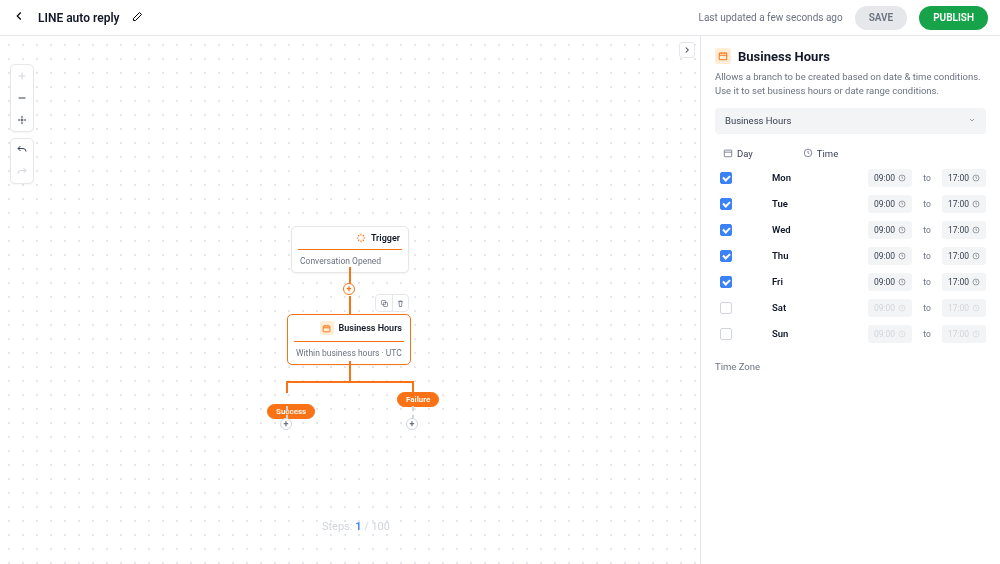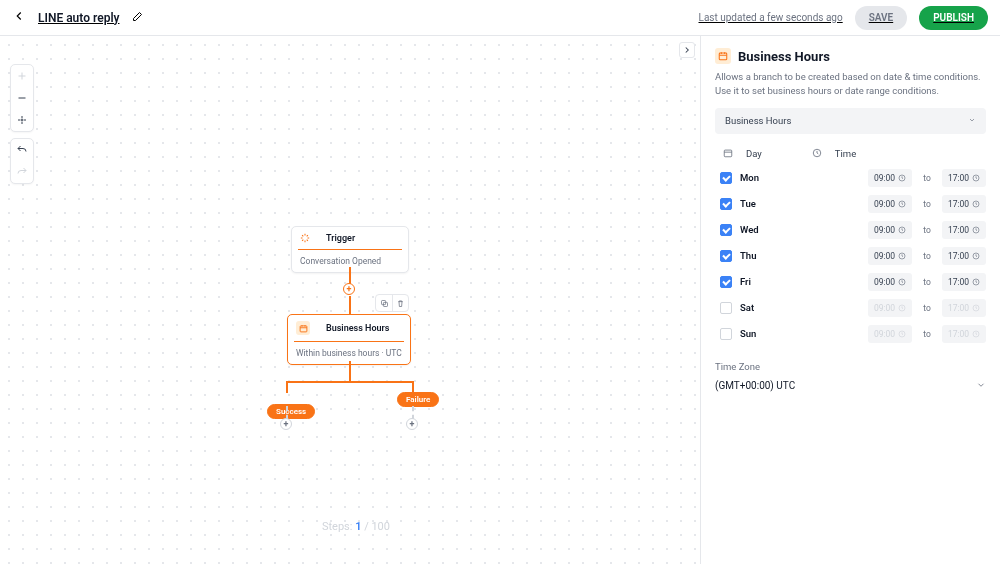--- a/index.html
+++ b/index.html
@@ -11,21 +11,21 @@
     --gray-300:#D1D5DB;
     --gray-500:#6B7280;
     --gray-700:#374151;
     --gray-900:#111827;
     --green:#16A34A;
     --blue:#3B82F6;
   }
   *{box-sizing:border-box;font-family:-apple-system,BlinkMacSystemFont,"Segoe UI",Roboto,sans-serif;}
   html,body{margin:0;padding:0;width:1000px;height:564px;overflow:hidden;background:#fff;}
   
-  .topbar{height:36px;border-bottom:1px solid var(--gray-200);display:flex;align-items:center;padding:0 12px;gap:12px;text-decoration:underline;}
+  .topbar{height:36px;border-bottom:1px solid var(--gray-200);display:flex;align-items:center;padding:0 12px;gap:12px;}
   .back-svg{width:14px;height:14px;}
   .topbar-title{font-size:12px;font-weight:600;color:var(--gray-900);}
   .edit-svg{width:12px;height:12px;}
   .topbar-spacer{flex:1;}
   .last-updated{font-size:10px;color:var(--gray-500);}
   .btn{height:24px;border-radius:12px;padding:0 14px;font-size:10px;font-weight:600;border:none;cursor:pointer;}
   .btn-save{background:var(--gray-200);color:var(--gray-500);}
   .btn-publish{background:var(--green);color:#fff;}
   
   .main{display:flex;height:528px;}
@@ -37,21 +37,21 @@
   .tool-group{background:#fff;border:1px solid var(--gray-200);border-radius:5px;display:flex;flex-direction:column;box-shadow:0 1px 2px rgba(0,0,0,0.04);}
   .tool-btn{width:22px;height:22px;display:flex;align-items:center;justify-content:center;cursor:pointer;color:var(--gray-700);}
   .tool-btn.disabled{color:var(--gray-300);}
   .tool-btn svg{width:12px;height:12px;}
   .tool-btn + .tool-btn{}
   
   .collapse-chev{position:absolute;right:5px;top:6px;width:16px;height:16px;background:#fff;border:1px solid var(--gray-200);border-radius:3px;display:flex;align-items:center;justify-content:center;cursor:pointer;}
   .collapse-chev svg{width:10px;height:10px;color:var(--gray-700);}
   
   .node{position:absolute;background:#fff;border:1px solid var(--gray-200);border-radius:5px;width:118px;box-shadow:0 1px 2px rgba(0,0,0,0.05);}
-  .node-header{display:flex;align-items:center;gap:16px;padding:6px 8px;}
+  .node-header{display:flex;align-items:center;gap:5px;padding:6px 8px;justify-content:flex-end;}
   .node-header svg{width:10px;height:10px;}
   .node-title{font-size:9px;font-weight:600;color:var(--gray-900);}
   .node-divider{height:1px;background:var(--gray-200);margin:0 6px;}
   .node-body{padding:6px 8px;font-size:8.5px;color:var(--gray-500);}
   .trigger{left:291px;top:190px;}
   .trigger .node-divider{background:var(--orange);}
   .business{left:287px;top:278px;width:124px;border-color:var(--orange);}
   .business .node-header svg{color:var(--orange);}
   .business .node-divider{background:var(--orange);}
   .business-icon-bg{width:14px;height:14px;border-radius:3px;background:#FFEDD5;display:flex;align-items:center;justify-content:center;}
@@ -77,27 +77,27 @@
   .panel-head{display:flex;align-items:center;gap:7px;margin-bottom:6px;}
   .panel-head-icon{width:16px;height:16px;border-radius:3px;background:#FFEDD5;display:flex;align-items:center;justify-content:center;}
   .panel-head-icon svg{width:10px;height:10px;color:var(--orange);}
   .panel-title{font-size:13px;font-weight:700;color:var(--gray-900);}
   .panel-desc{font-size:9.5px;color:var(--gray-500);line-height:1.45;margin-bottom:10px;}
   .sel-row{display:flex;gap:8px;margin-bottom:14px;}
   .sel{flex:1;background:var(--gray-100);border-radius:4px;height:26px;display:flex;align-items:center;padding:0 10px;font-size:9.5px;color:var(--gray-700);cursor:pointer;position:relative;}
   .sel .caret{margin-left:auto;}
   .sel .caret svg{width:8px;height:8px;color:var(--gray-500);}
   .col-head-row{display:flex;gap:50px;padding:0 0 6px 8px;}
-  .col-head{display:flex;align-items:center;gap:13px;font-size:9.5px;color:var(--gray-700);}
+  .col-head{display:flex;align-items:center;gap:4px;font-size:9.5px;color:var(--gray-700);}
   .col-head svg{width:10px;height:10px;color:var(--gray-500);}
   .day-row{display:flex;align-items:center;padding:4px 0;gap:8px;}
   .chk{width:12px;height:12px;border-radius:2px;border:1.5px solid var(--gray-300);display:flex;align-items:center;justify-content:center;cursor:pointer;flex-shrink:0;margin-left:5px;}
   .chk.checked{background:var(--blue);border-color:var(--blue);}
   .chk.checked::after{content:"";width:3px;height:5px;border:solid #fff;border-width:0 2px 2px 0;transform:rotate(45deg);margin-top:-1px;}
-  .day-label{font-size:9.5px;font-weight:600;color:var(--gray-900);width:28px;}
+  .day-label{font-size:9.5px;font-weight:600;color:var(--gray-900);width:28px;margin-left:32px;}
   .day-spacer{flex:1;}
   .time-box{width:44px;height:18px;background:var(--gray-100);border-radius:3px;display:flex;align-items:center;justify-content:center;gap:3px;font-size:8.5px;color:var(--gray-700);position:relative;}
   .time-box.disabled{color:var(--gray-300);}
   .time-box svg{width:8px;height:8px;color:var(--gray-500);}
   .time-box.disabled svg{color:var(--gray-300);}
   .to{font-size:8.5px;color:var(--gray-500);width:14px;text-align:center;}
   .tz-label{font-size:9.5px;color:var(--gray-500);margin-top:14px;margin-bottom:8px;}
   .tz-sel{display:flex;align-items:center;font-size:10px;color:var(--gray-900);cursor:pointer;}
   .tz-sel .caret{margin-left:auto;}
   .tz-sel .caret svg{width:10px;height:10px;color:var(--gray-500);}
@@ -404,20 +404,14 @@
             <span>17:00</span>
             <svg viewBox="0 0 24 24" fill="none" stroke="currentColor" stroke-width="2">
               <circle cx="12" cy="12" r="9"></circle>
               <path d="M12 7v5l3 2"></path>
             </svg>
           </div>
         </div>
       </div>
 
     <div class="tz-label">Time Zone</div>
-    <div class="tz-sel">
-      <span>(GMT+00:00) UTC</span>
-      <span class="caret"><svg viewBox="0 0 24 24" fill="none" stroke="currentColor" stroke-width="2">
-            <path d="M6 9l6 6 6-6"></path>
-          </svg></span>
-    </div>
   </div>
 </div>
 
 </body></html>

